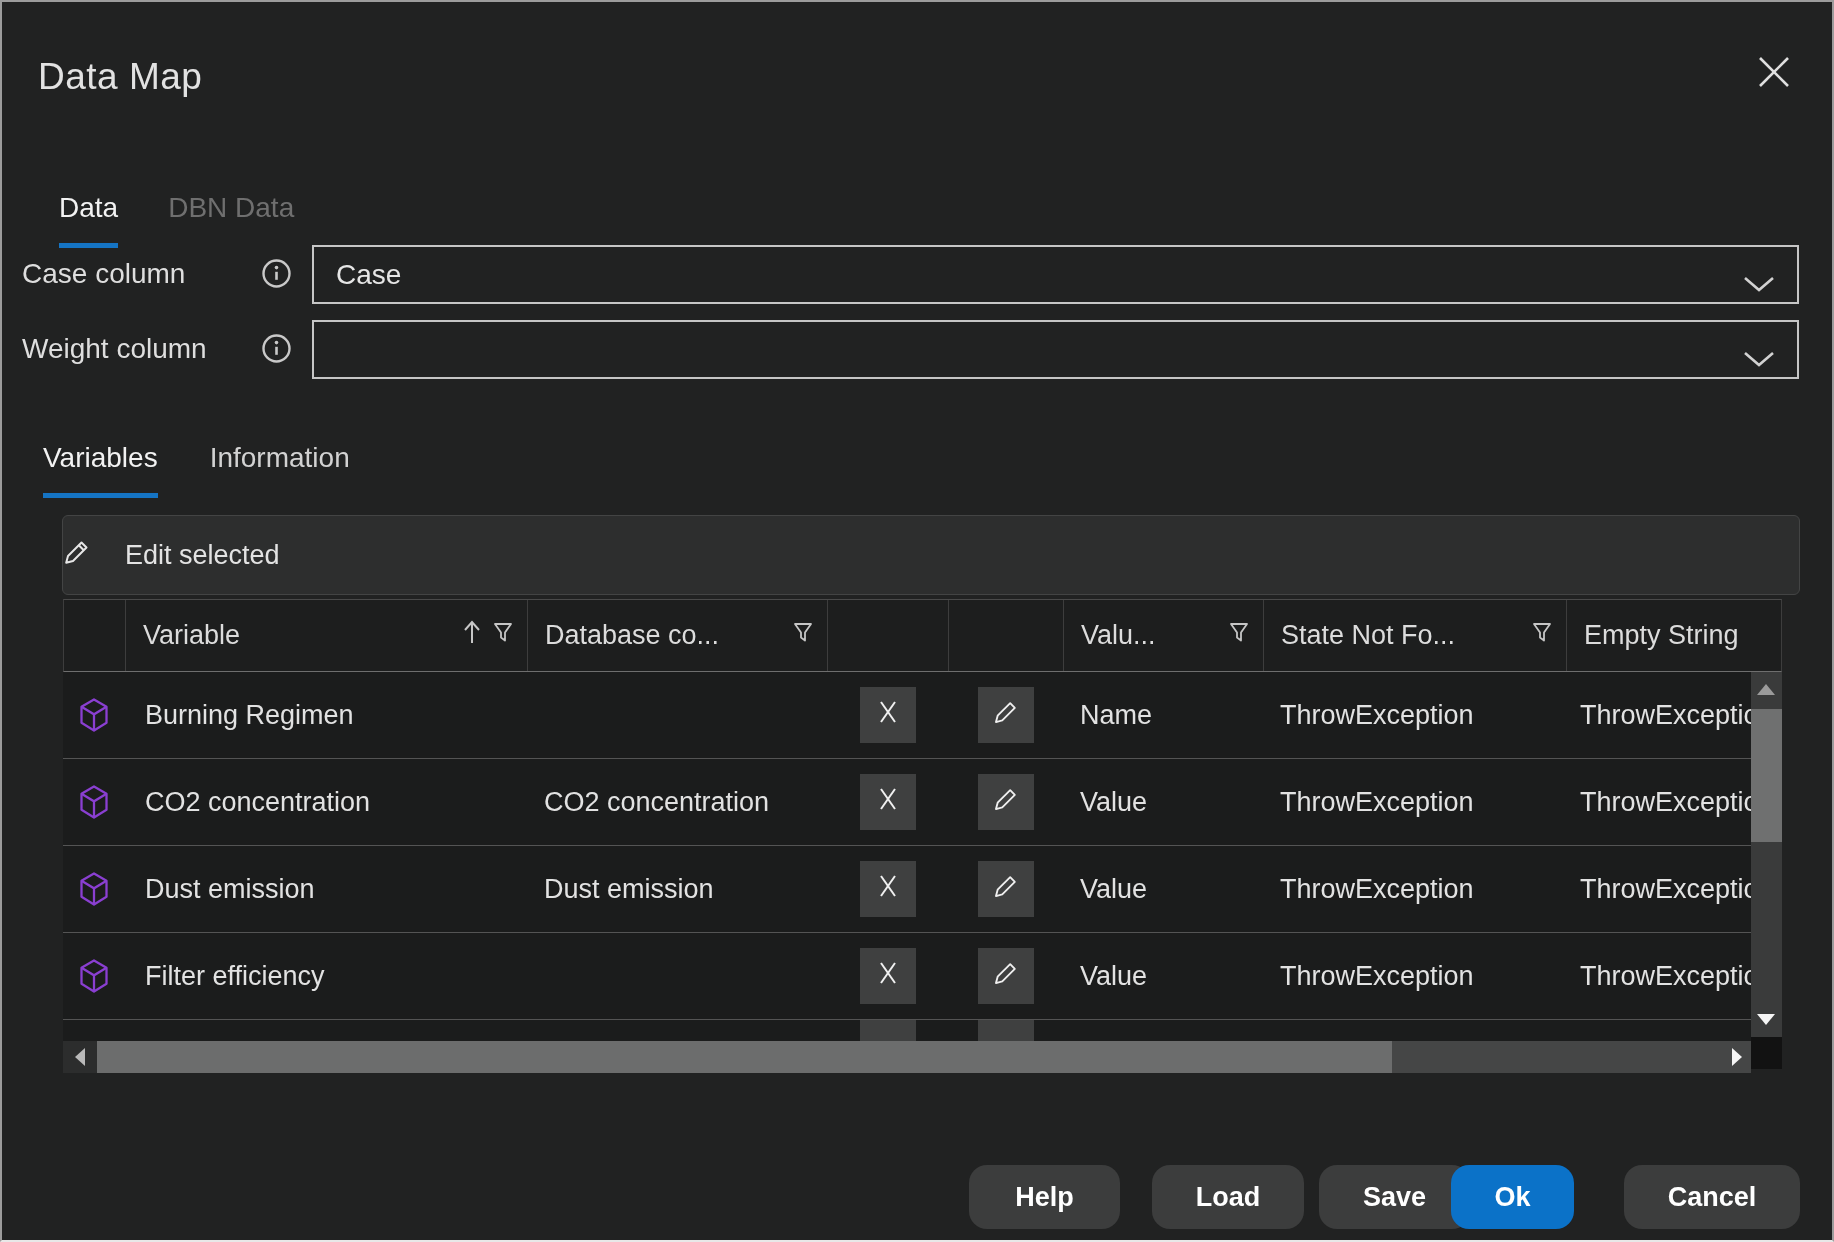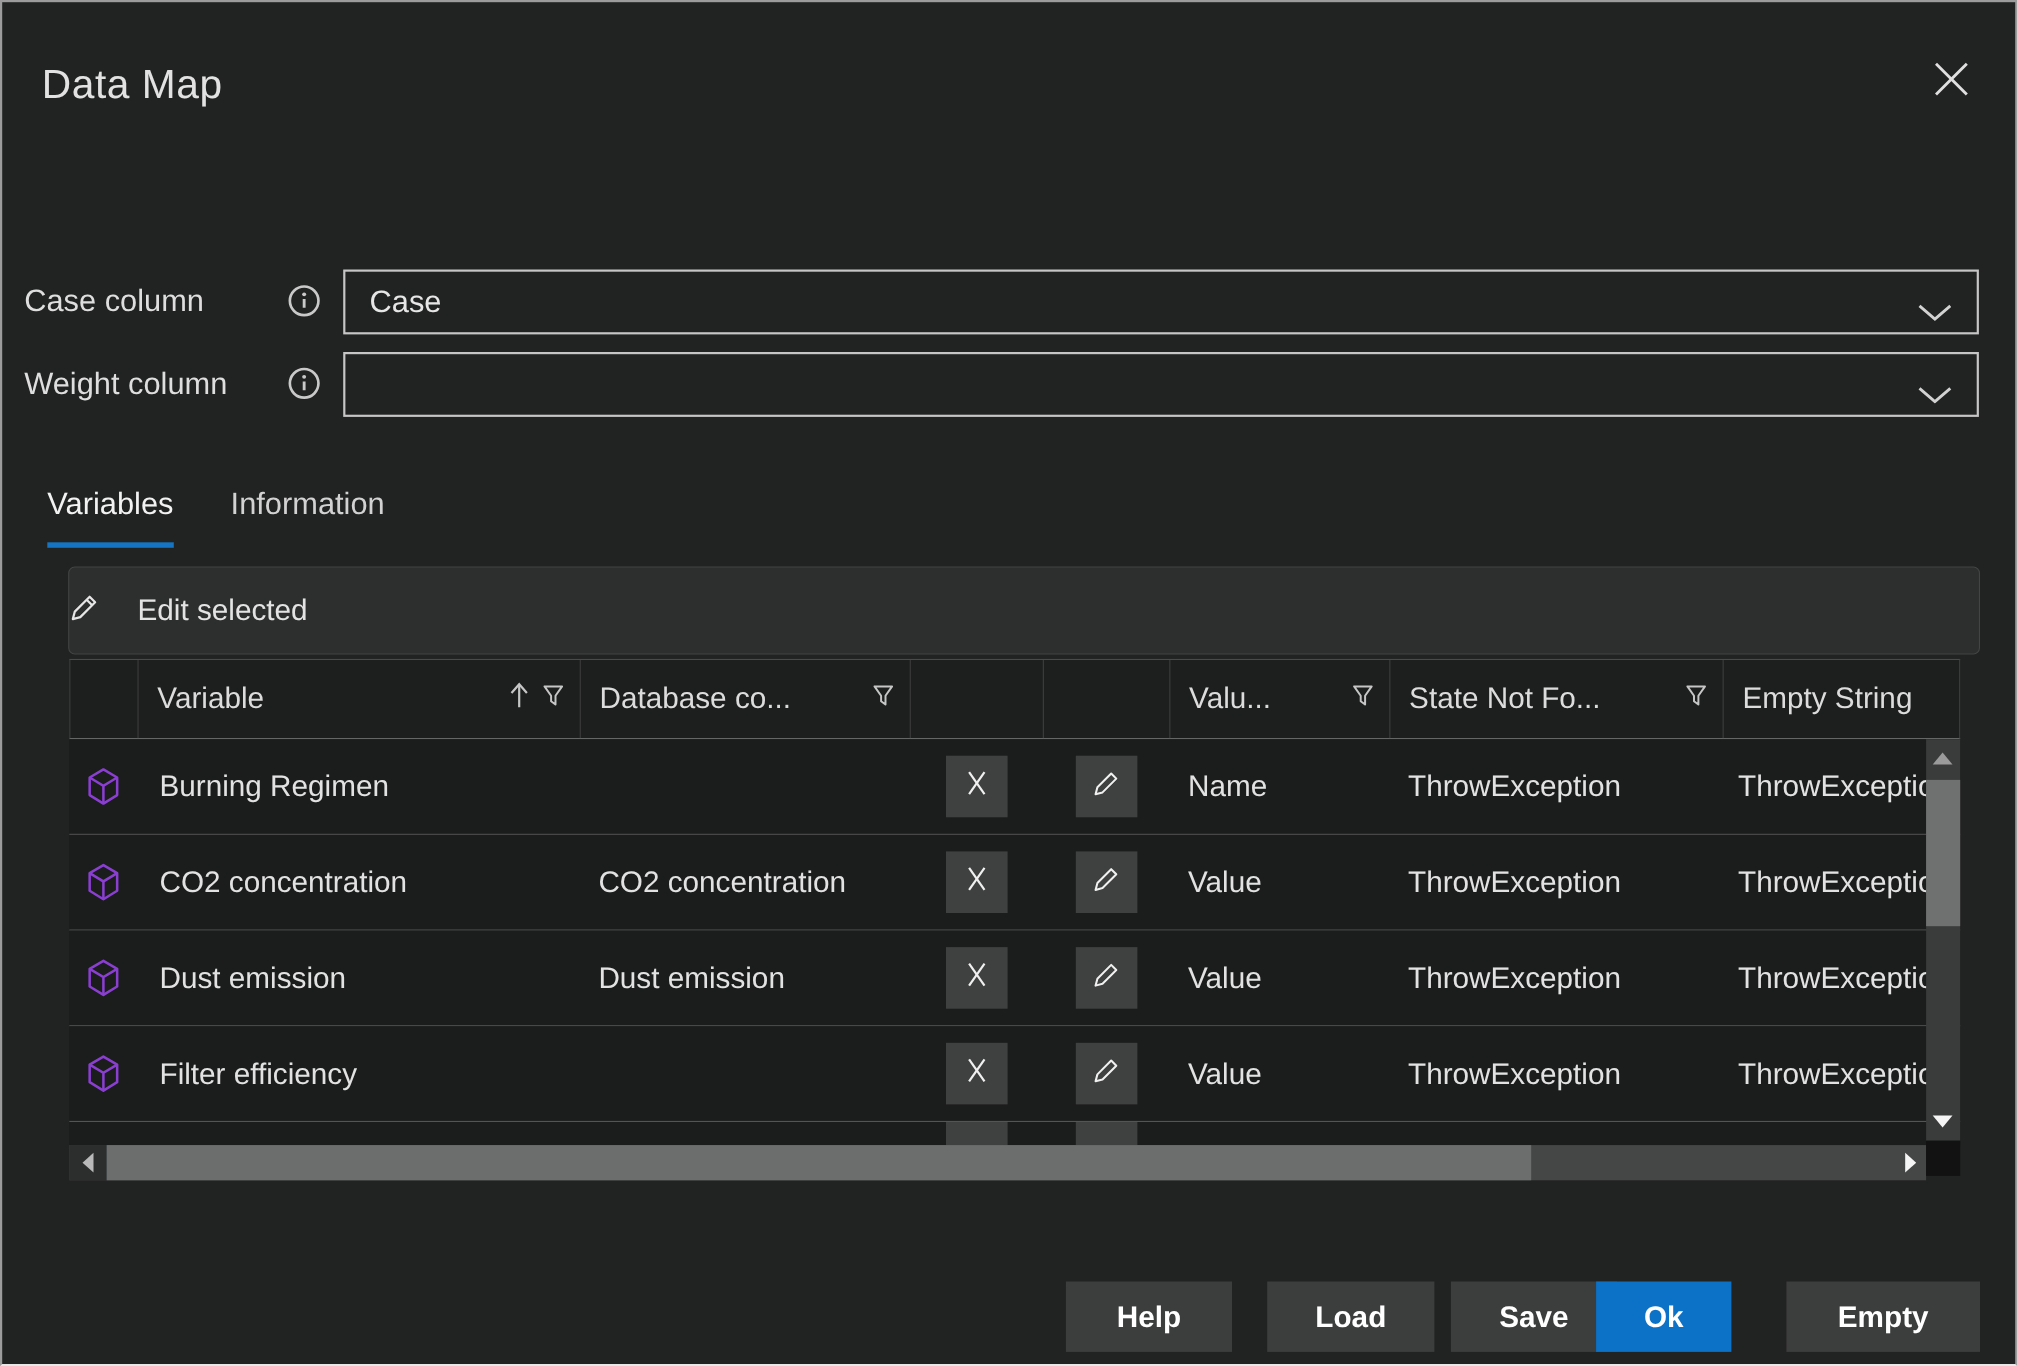--- a/index.html
+++ b/index.html
@@ -66,21 +66,21 @@
   .vscroll .down{position:absolute; bottom:12px; left:6px; width:0; height:0; border-left:9px solid transparent; border-right:9px solid transparent; border-top:11px solid #f5f5f5;}
   .corner{position:absolute; left:1688px; top:438px; width:31px; height:32px; background:#121212; z-index:3;}
   .hscroll{position:relative; width:1688px; height:32px; background:#454646;}
   .hscroll .left-btn{position:absolute; left:0; top:0; width:34px; height:32px; background:#2c2d2d; display:flex; align-items:center; justify-content:center;}
   .hscroll .left-btn .tri{width:0; height:0; border-top:9px solid transparent; border-bottom:9px solid transparent; border-right:10px solid #b9b9b9;}
   .hscroll .hthumb{position:absolute; left:34px; top:0; width:1295px; height:32px; background:#6c6d6d;}
   .hscroll .right-btn{position:absolute; right:9px; top:7px; width:0; height:0; border-top:9px solid transparent; border-bottom:9px solid transparent; border-left:10px solid #f5f5f5;}
 
   
   .fbtn{position:absolute; top:1163px; height:64px; display:flex; align-items:center; justify-content:center;
-        font-size:27px; font-weight:bold; color:#ffffff; background:#3c3d3d;}
+        font-size:27px; font-weight:bold; color:#ffffff; background:#3c3d3d;border-radius:18px;}
   #btn-help{left:967px; width:151px;}
   #btn-load{left:1150px; width:152px;}
   #btn-save{left:1317px; width:151px;}
   #btn-ok{left:1449px; width:123px; background:#0b72c8;}
   #btn-cancel{left:1622px; width:176px;}
 </style>
 </head>
 <body>
 
 <div id="app">
@@ -89,20 +89,24 @@
 
   <div class="close-btn">
     <span>
       <svg width="36" height="36" viewBox="0 0 36 36">
           <line x1="4" y1="4" x2="32" y2="32" stroke="#e0e0e0" stroke-width="2.6"></line>
           <line x1="32" y1="4" x2="4" y2="32" stroke="#e0e0e0" stroke-width="2.6"></line>
         </svg>
     </span>
   </div>
 
+  <div class="tabs main-tabs">
+    <div class="tab active">Data</div>
+    <div class="tab dim">DBN Data</div>
+  </div>
 
   <div class="field-label" id="label-case">Case column</div>
   <div class="info-ic" id="info-case">
     <svg width="31" height="31" viewBox="0 0 31 31">
         <circle cx="15.5" cy="15.5" r="13" fill="none" stroke="#c9c9c9" stroke-width="2.4"></circle>
         <circle cx="15.5" cy="9.6" r="1.8" fill="#c9c9c9"></circle>
         <line x1="15.5" y1="13.8" x2="15.5" y2="21.8" stroke="#c9c9c9" stroke-width="2.6"></line>
       </svg>
   </div>
   <div class="select" id="select-case">
@@ -344,15 +348,15 @@
       <div class="down"></div>
     </div>
     <div class="corner"></div>
 
   </div>
 
   <div class="fbtn" id="btn-help">Help</div>
   <div class="fbtn" id="btn-load">Load</div>
   <div class="fbtn" id="btn-save">Save</div>
   <div class="fbtn" id="btn-ok">Ok</div>
-  <div class="fbtn" id="btn-cancel">Empty</div>
+  <div class="fbtn" id="btn-cancel">Cancel</div>
 
 </div>
 
 </body></html>

